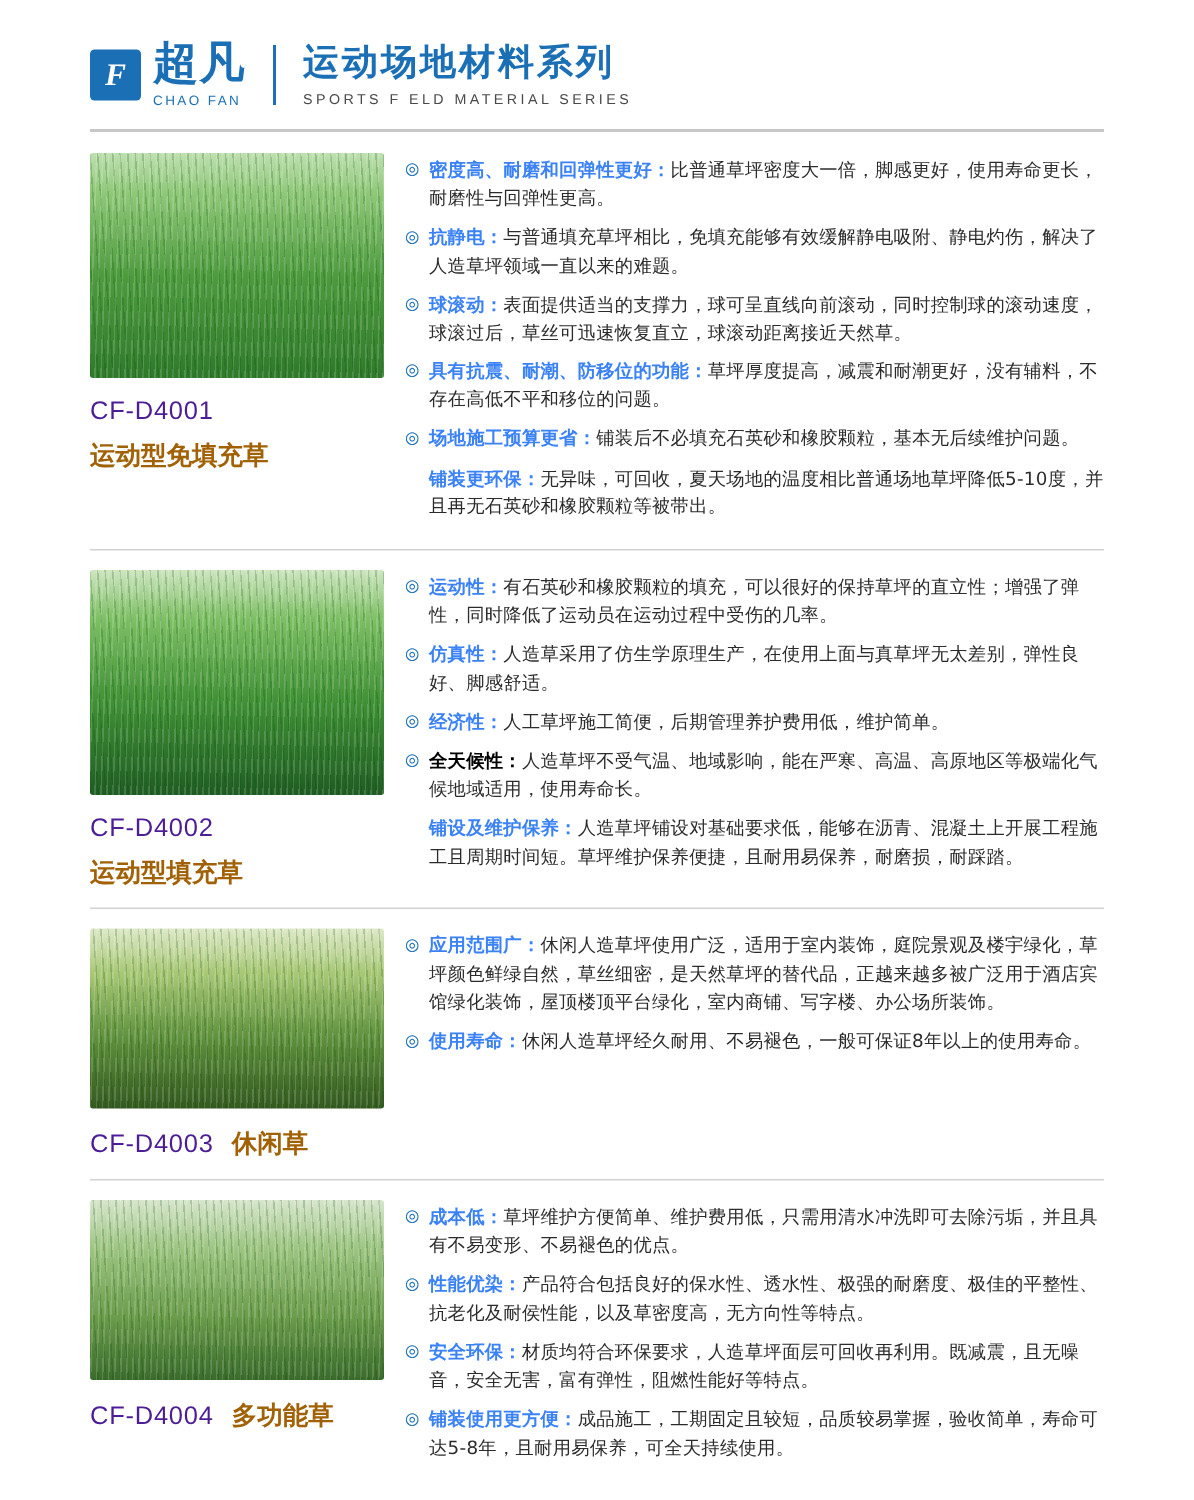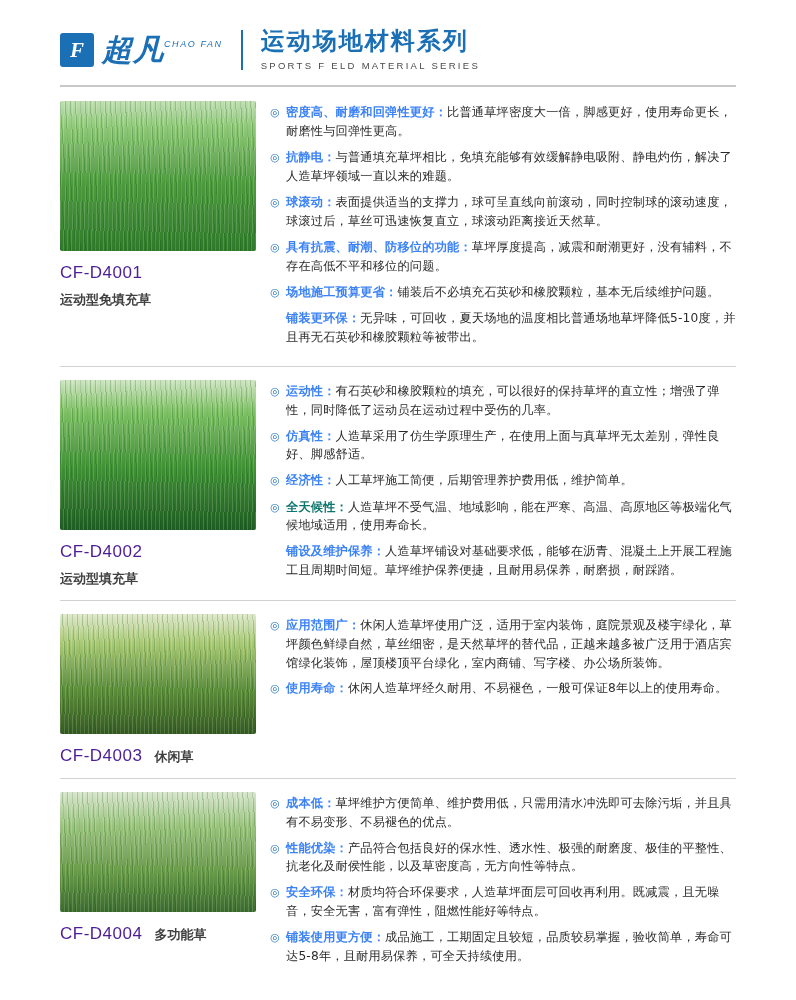--- a/index.html
+++ b/index.html
@@ -58,21 +58,21 @@
     line-height: 1;
     font-family: "DejaVu Sans", sans-serif;
   }
   .logo-en {
     font-size: 9px;
     color: #1b6fb5;
     letter-spacing: 1.6px;
     margin-top: 4px;
     font-family: "Liberation Sans", sans-serif;
   }
-  .logo-text-wrap { display: flex; justify-content: center; font-style: italic; }
+  .logo-text-wrap { display: flex; flex-direction: column; justify-content: center; }
   .divider-v {
     width: 2px;
     height: 40px;
     background: #1b6fb5;
     margin: 0 18px;
   }
   .header-title-cn {
     font-size: 24px;
     font-weight: bold;
     color: #1b6fb5;
@@ -126,23 +126,23 @@
   }
   .code {
     margin-top: 12px;
     font-size: 17px;
     color: #4c1d95;
     letter-spacing: 0.5px;
     font-family: "Liberation Sans", sans-serif;
   }
   .name {
     margin-top: 8px;
-    font-size: 13px;
-    font-weight: bold;
-    color: #404040;
+    font-size: 17px;
+    font-weight: bold;
+    color: #a16207;
     font-family: "DejaVu Sans", sans-serif;
   }
   .code-inline-wrap { display: flex; align-items: baseline; gap: 12px; margin-top: 12px; }
   .code-inline-wrap .code { margin-top: 0; }
   .code-inline-wrap .name { margin-top: 0; }
 
   .bullets {
     flex: 1;
     padding-top: 2px;
   }
@@ -163,21 +163,21 @@
     font-size: 12.2px;
     color: #2b2b2b;
     font-family: "DejaVu Sans", sans-serif;
     letter-spacing: 0.2px;
   }
   .btext b {
     color: #3b82f6;
     font-weight: bold;
   }
   .btext .lead-dark {
-    color: #0f766e;
+    color: #000000;
     font-weight: bold;
   }
 </style>
 </head>
 <body>
 
 <div class="page">
 
   <div class="header">
     <div class="logo-block">

